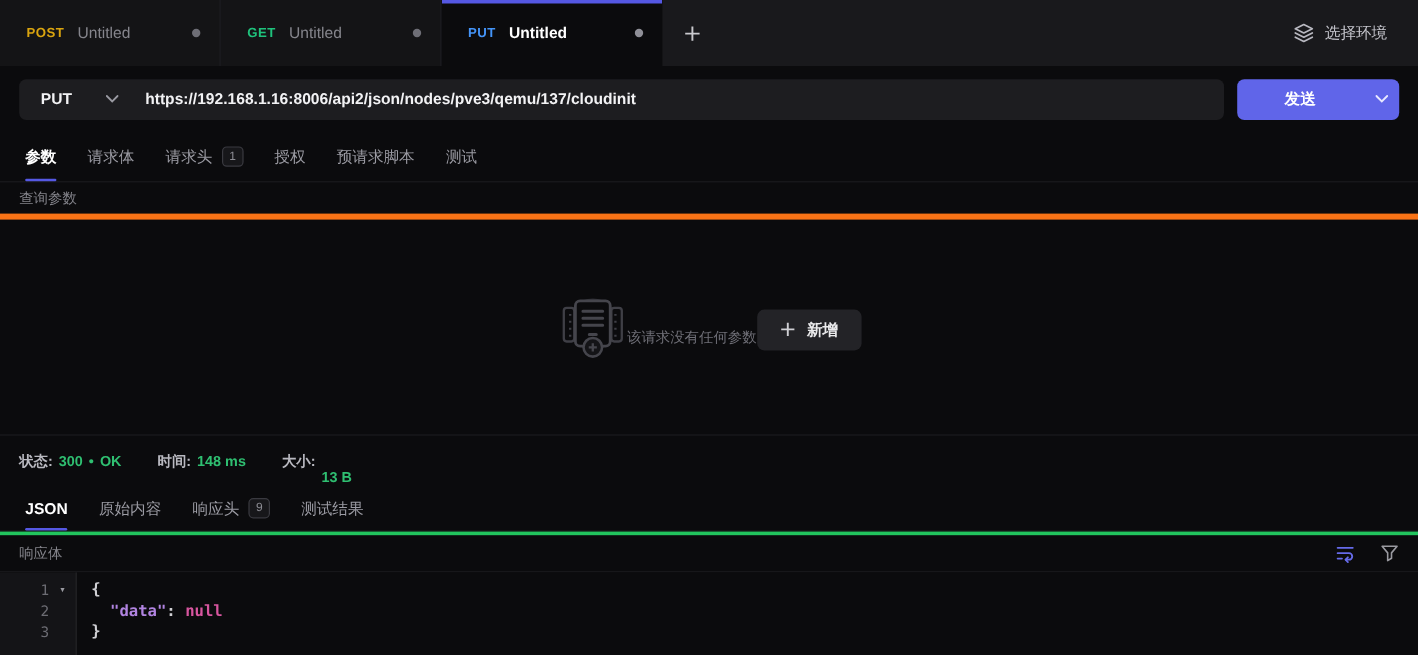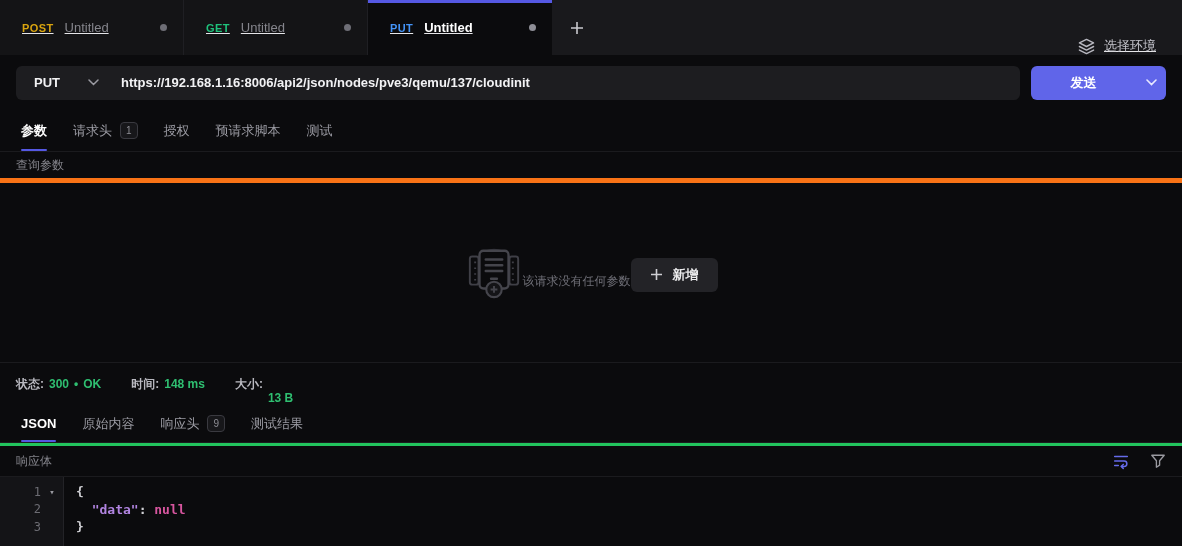--- a/index.html
+++ b/index.html
@@ -5,35 +5,35 @@
   * { margin:0; padding:0; box-sizing:border-box; }
   html,body { width:1182px; height:546px; }
   body {
     background:#0b0b0d;
     color:#e6e6e9;
     font-family:"Liberation Sans", sans-serif;
     overflow:hidden;
   }
 
   
-  .tabbar { height:55px; background:#19191c; display:flex; align-items:stretch;text-decoration:underline; }
+  .tabbar { height:55px; background:#19191c; display:flex; align-items:stretch; }
   .tab {
     width:184px; display:flex; align-items:center; gap:11px;
     padding:0 16px 0 22px; background:#141416;
     border-right:1px solid #1f1f23; cursor:pointer; position:relative;
   }
   .tab .method { font-size:11px; font-weight:700; letter-spacing:.4px; }
   .tab .title { font-size:13px; color:#85858c; flex:1; }
   .tab.active { background:#0b0b0d; box-shadow:inset 0 3px 0 #5558e3; border-right:none; }
   .tab.active .title { color:#ffffff; font-weight:700; }
   .dot { width:7px; height:7px; border-radius:50%; background:#6e6e76; flex:none; }
   .tab.active .dot { background:#8f8f97; }
   .add-tab { width:50px; display:flex; align-items:center; justify-content:center; color:#c9c9ce; cursor:pointer; }
   .spacer { flex:1; }
-  .env { display:flex; align-items:flex-end; gap:9px; padding-right:26px; color:#c5c5cc; font-size:13px; cursor:pointer; }
+  .env { display:flex; align-items:center; gap:9px; padding-right:26px; color:#c5c5cc; font-size:13px; cursor:pointer; }
   .env svg { display:block; }
 
   
   .urlrow { height:55px; display:flex; align-items:center; padding:0 16px; gap:11px; background:#0b0b0d; }
   .urlbox { flex:1; height:34px; background:#1d1d20; border-radius:6px; display:flex; align-items:center; }
   .method-select { display:flex; align-items:center; gap:28px; padding:0 22px 0 18px; cursor:pointer; color:#f2f2f4; }
   .method-select .mtext { font-size:13px; font-weight:700; }
   .method-select svg { color:#9a9aa2; }
   .urltext { font-size:13px; font-weight:600; color:#f2f2f4; white-space:nowrap; overflow:hidden; }
   .sendbtn { width:135px; height:34px; border-radius:6px; display:flex; align-items:stretch; cursor:pointer; }
@@ -143,20 +143,23 @@
       <svg width="11" height="7" viewBox="0 0 11 7">
           <path d="M1 1l4.5 4.5L10 1" stroke="currentColor" stroke-width="1.6" fill="none" stroke-linecap="round"></path>
         </svg>
     </span>
   </div>
 </div>
 
 <div class="subtabs req">
   <div class="subtab active">
       <span>参数</span>
+    </div>
+  <div class="subtab">
+      <span>请求体</span>
     </div>
   <div class="subtab">
       <span>请求头</span>
       <span class="badge">1</span>
     </div>
   <div class="subtab">
       <span>授权</span>
     </div>
   <div class="subtab">
       <span>预请求脚本</span>

